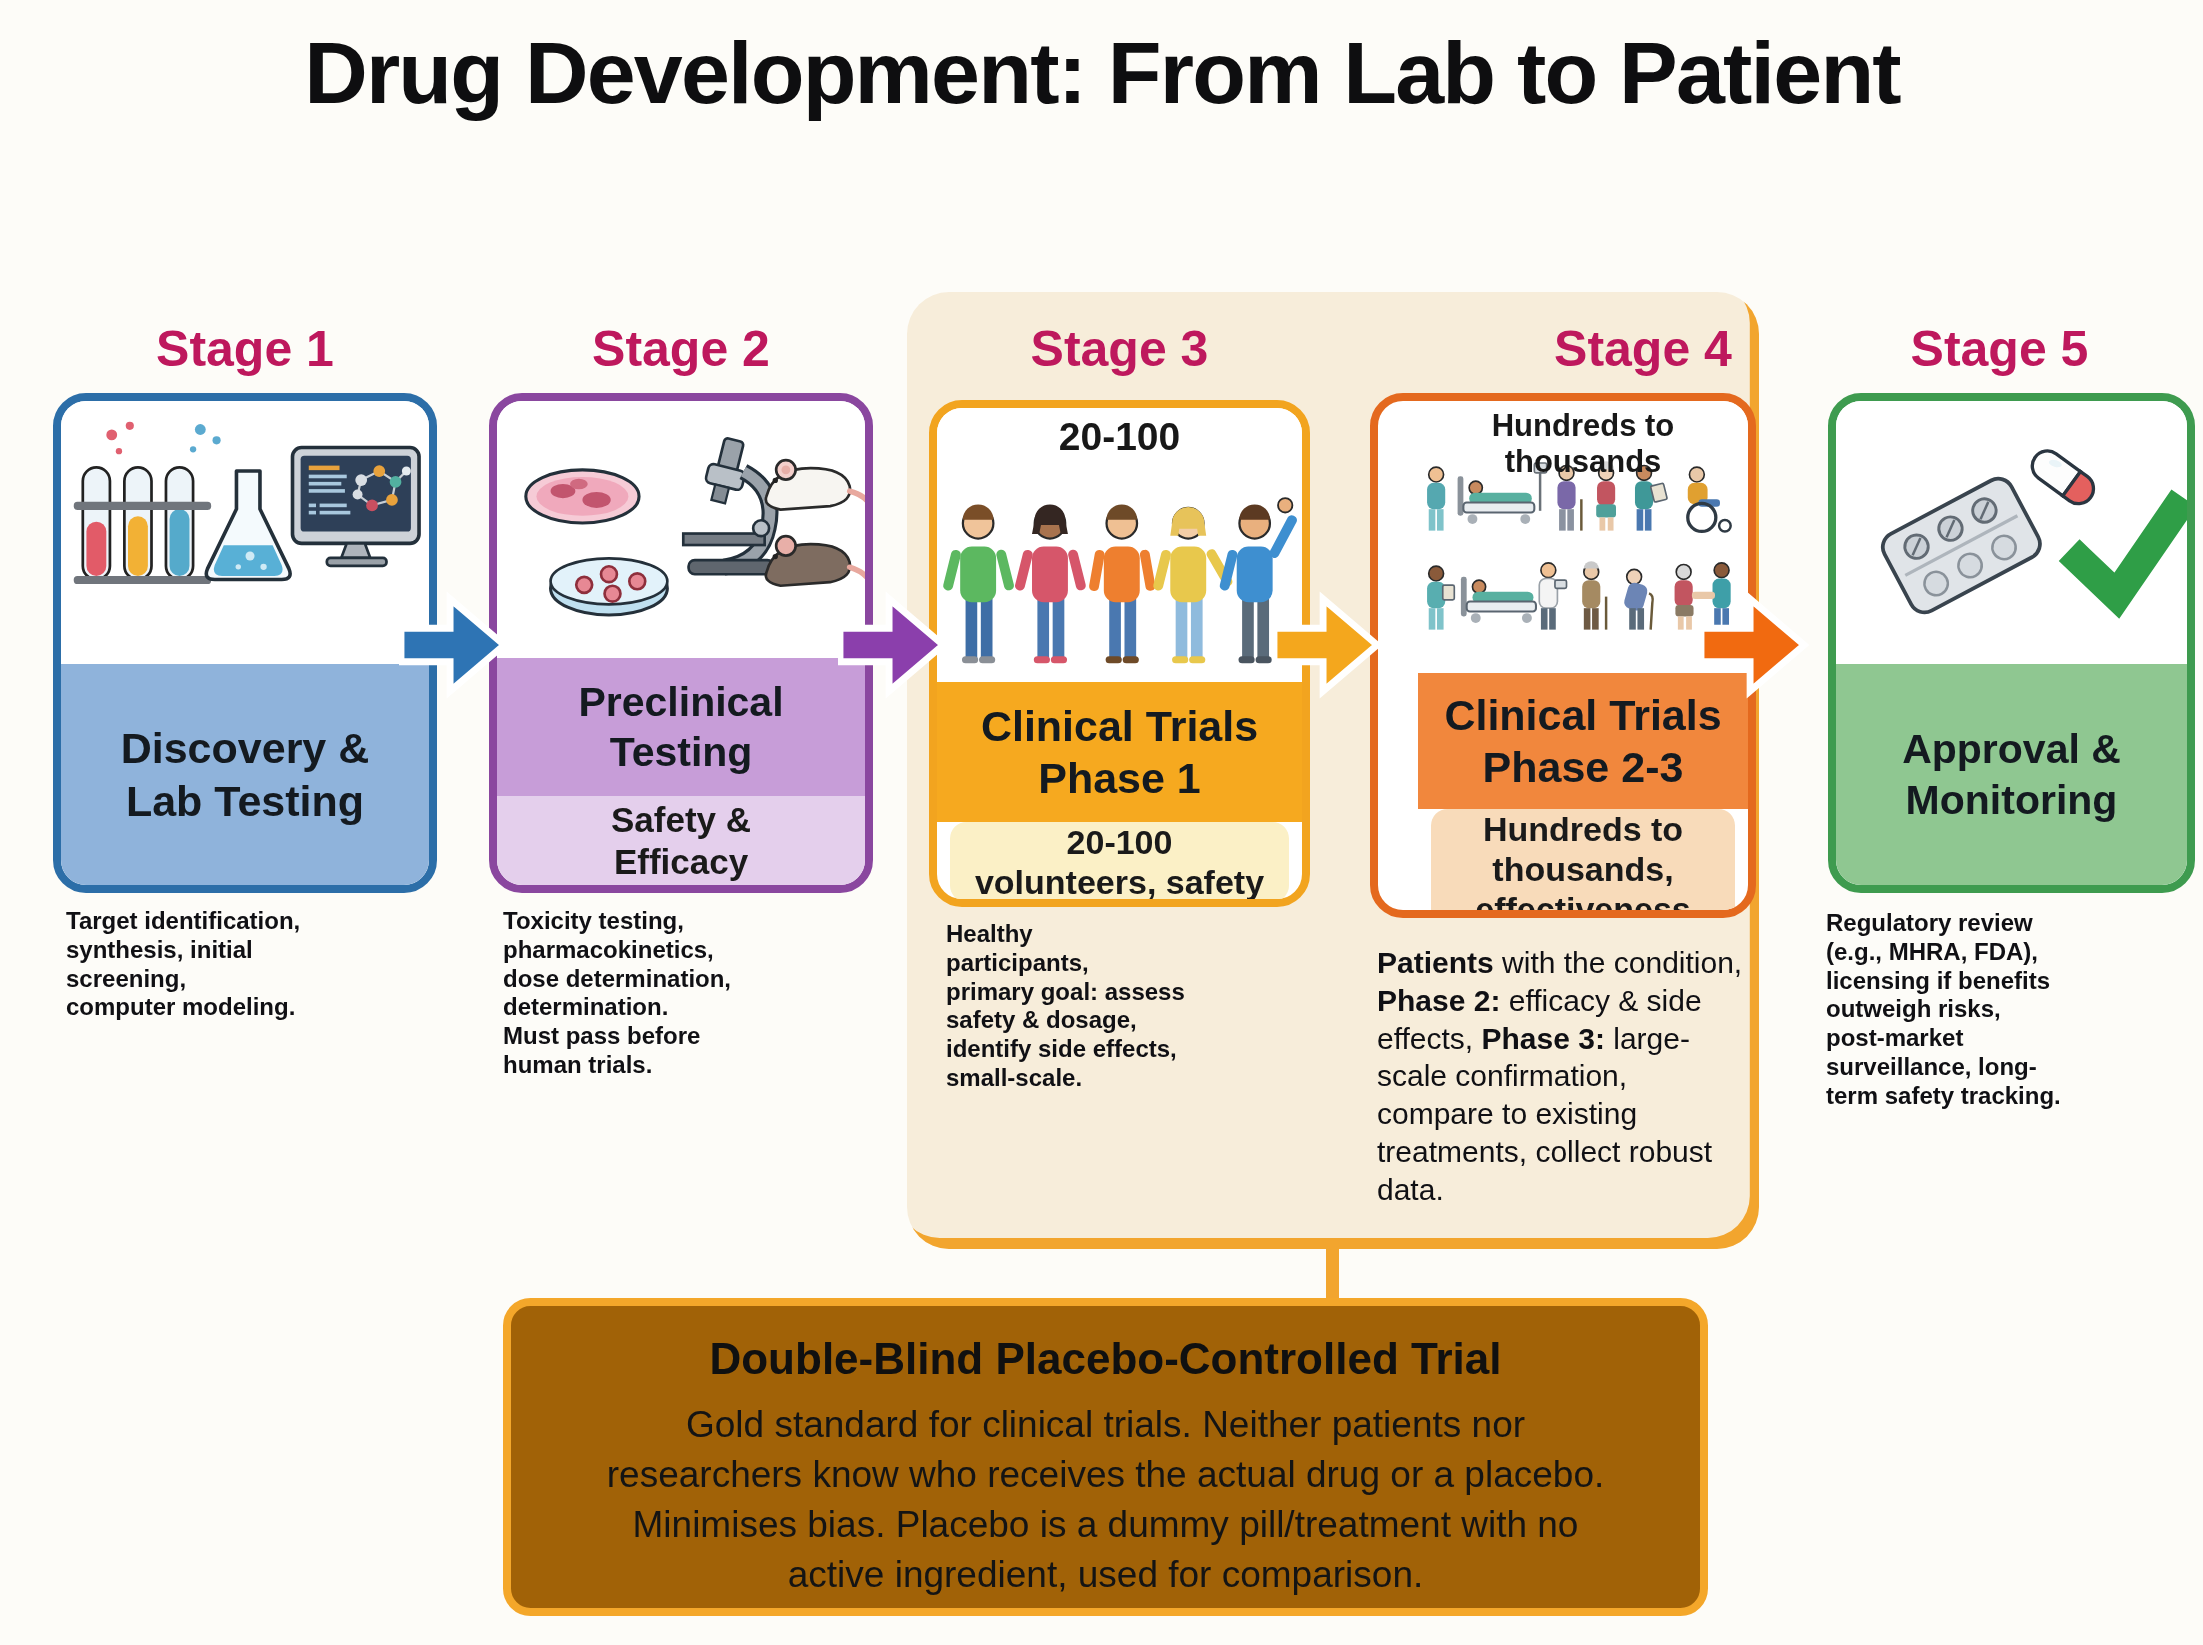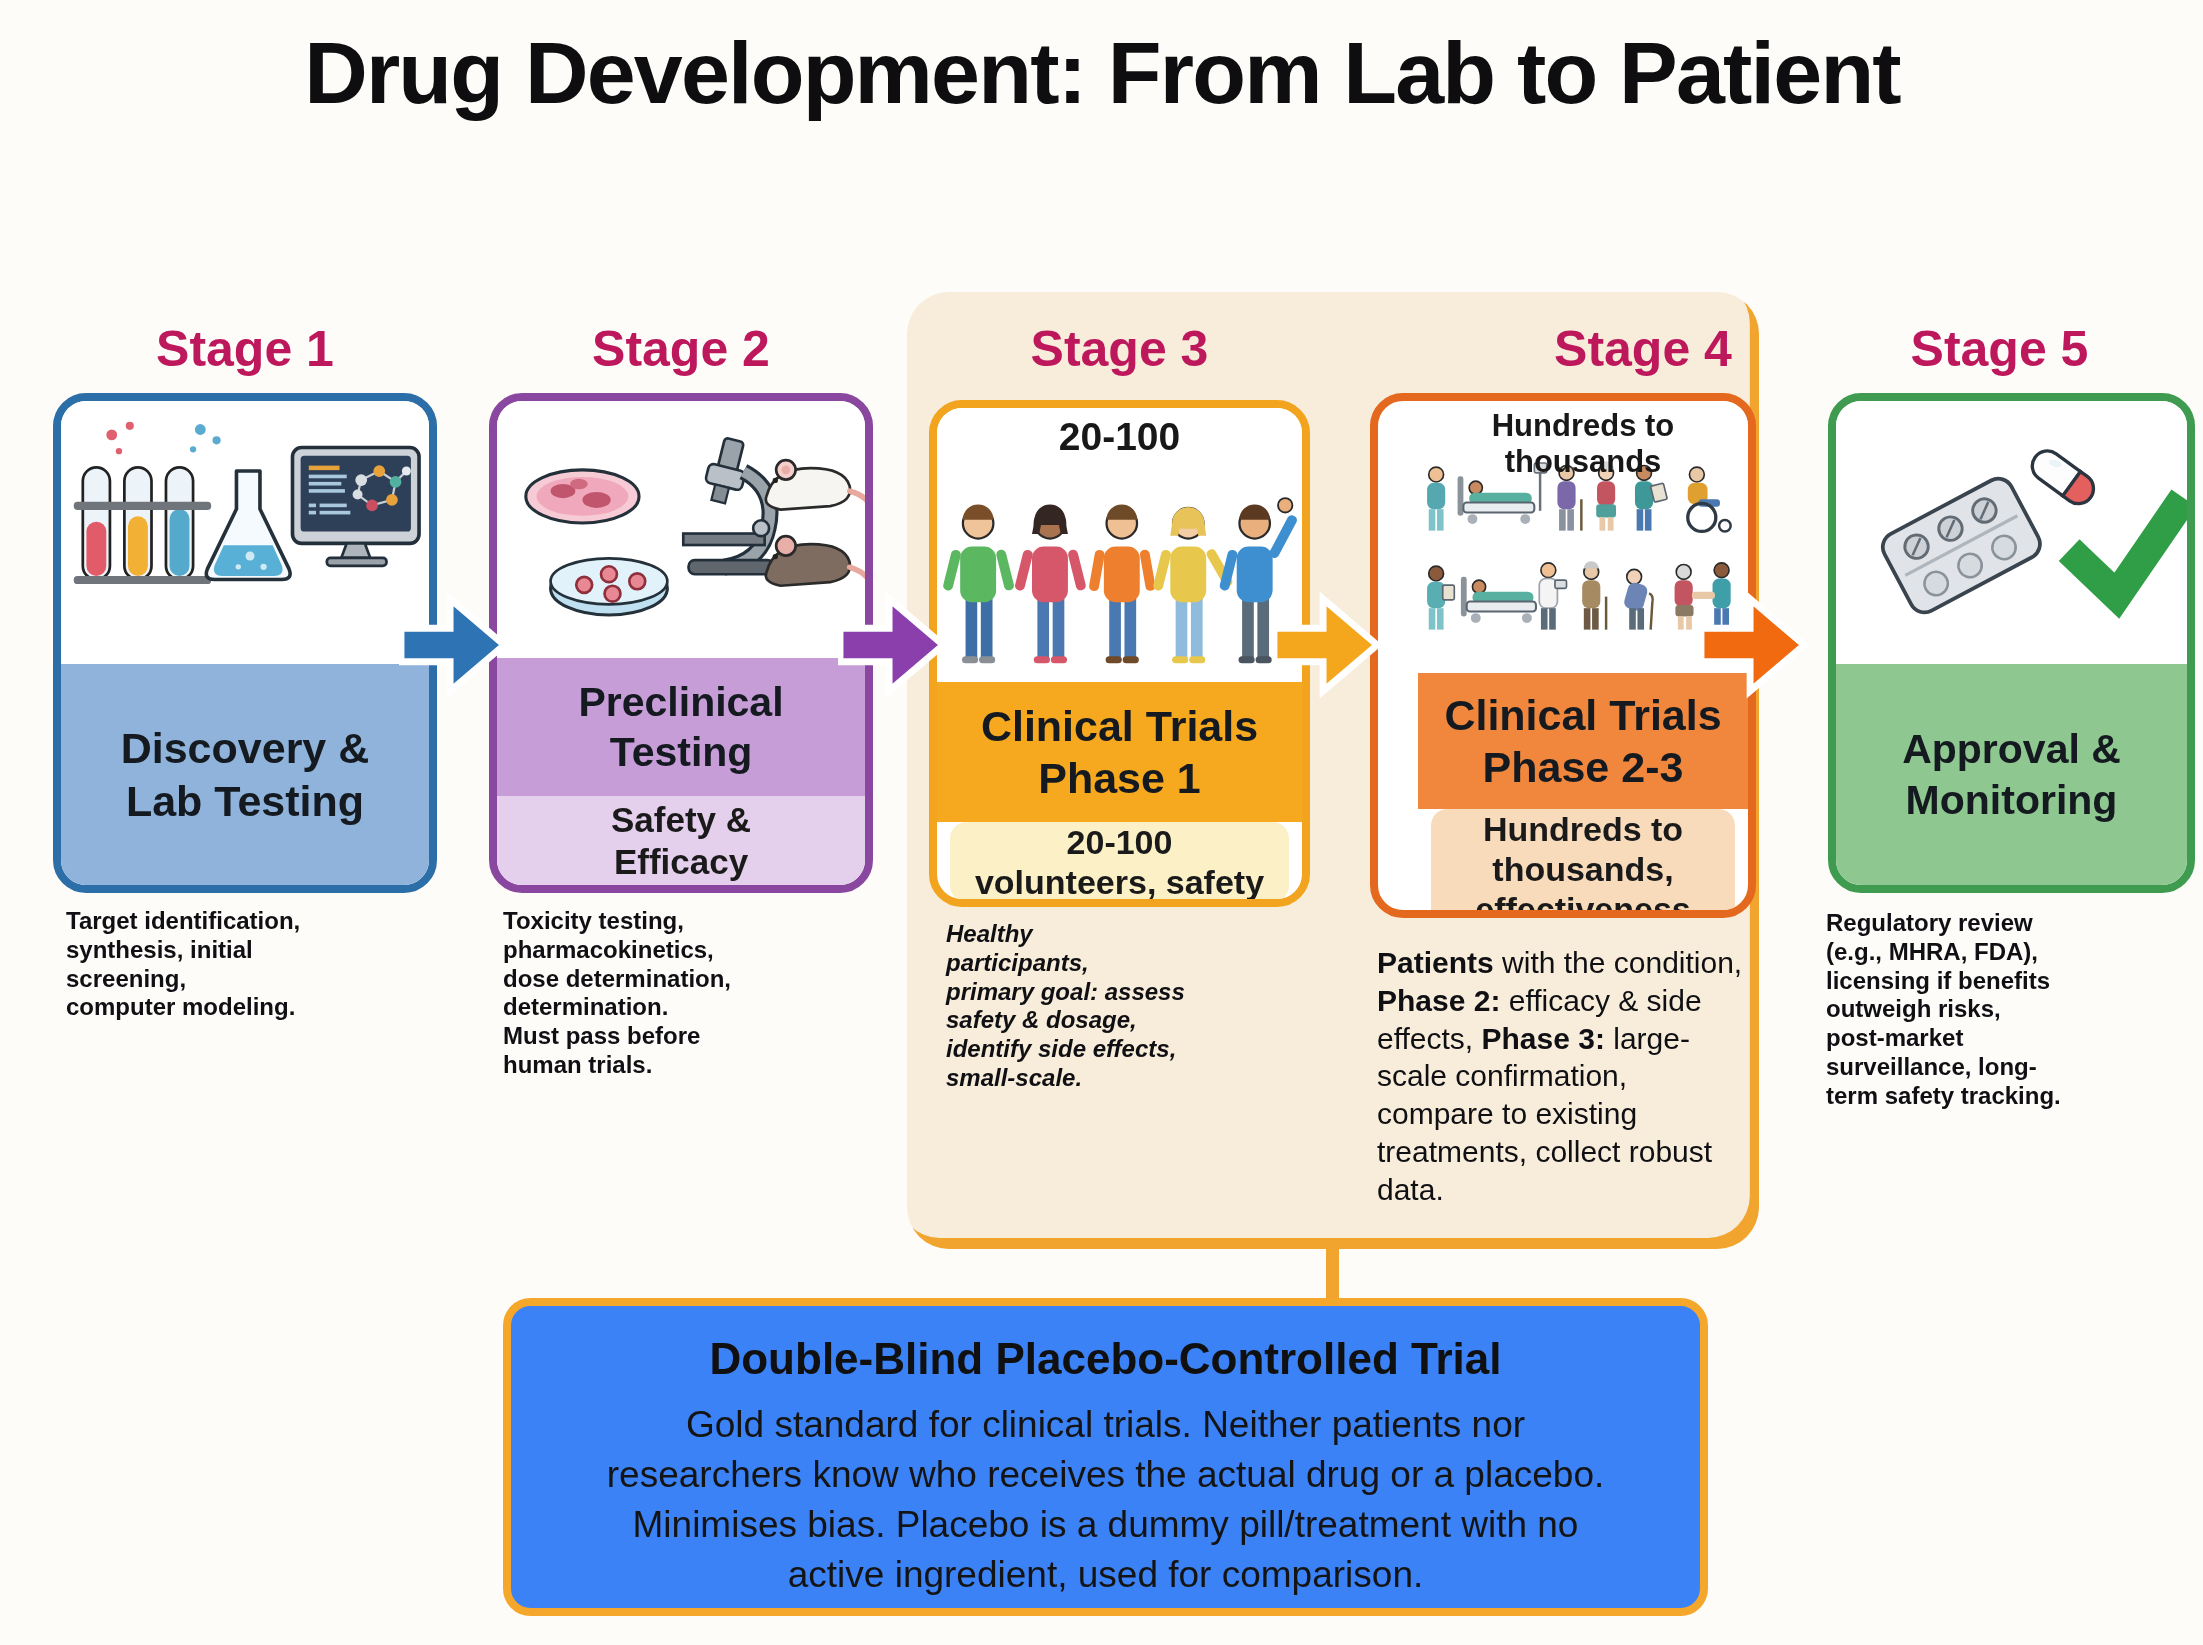--- a/index.html
+++ b/index.html
@@ -49,36 +49,36 @@
   .desc{
     position:absolute;font-size:24px;font-weight:bold;line-height:1.2;
     color:#101014;white-space:pre-line;
   }
   .desc.mixed{font-weight:normal;font-size:30px;line-height:1.26;white-space:normal;}
   .desc.mixed .b{font-weight:bold;}
   .arrow{position:absolute;width:112px;height:108px;z-index:6;color:var(--arrow);}
   .arrow svg path{fill:currentColor;stroke:#FFFFFF;stroke-width:7;}
   .footer-box{
     position:absolute;left:503px;top:1298px;width:1205px;height:318px;
-    background:#3b82f6;border:8.3px solid #F4A72A;border-radius:27.5px;text-align:center;
+    background:#a16207;border:8.3px solid #F4A72A;border-radius:27.5px;text-align:center;
   }
   .footer-title{margin-top:27.5px;font-size:44px;font-weight:bold;color:#101010;}
   .footer-body{
     margin:16.5px auto 0 auto;width:1139px;font-size:37px;line-height:1.35;
     color:#141414;white-space:pre-line;
   }
   
   #lab1{left:53px;width:384px;} #box1{left:53px;top:393px;width:384px;height:500px;}
   #lab2{left:489px;width:384px;} #box2{left:489px;top:393px;width:384px;height:500px;}
   #lab3{left:929px;width:381px;} #box3{left:929px;top:400px;width:381px;height:507px;}
   #lab4{left:1450px;width:386px;} #box4{left:1370px;top:393px;width:386px;height:525px;padding-left:40px;}
   #lab5{left:1816px;width:367px;} #box5{left:1816px;top:393px;width:367px;height:500px;margin-left:12px;}
   #desc1{left:66px;top:907px;width:369px;}
   #desc2{left:503px;top:907px;width:377px;}
-  #desc3{left:946px;top:920px;width:367px;font-style:italic;}
+  #desc3{left:946px;top:920px;width:367px;}
   #desc4{left:1377px;top:944px;width:375px;}
   #desc5{left:1826px;top:909px;width:360px;}
   #arrow0{left:399px;top:591px;} #arrow1{left:838px;top:591px;}
   #arrow2{left:1272px;top:591px;} #arrow3{left:1699px;top:591px;}
 </style>
 </head>
 <body>
 
 <div class="canvas">
 

